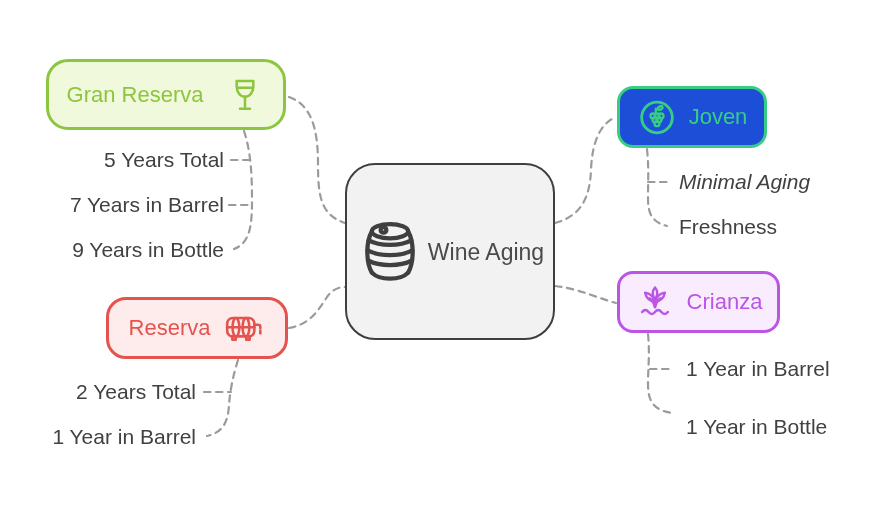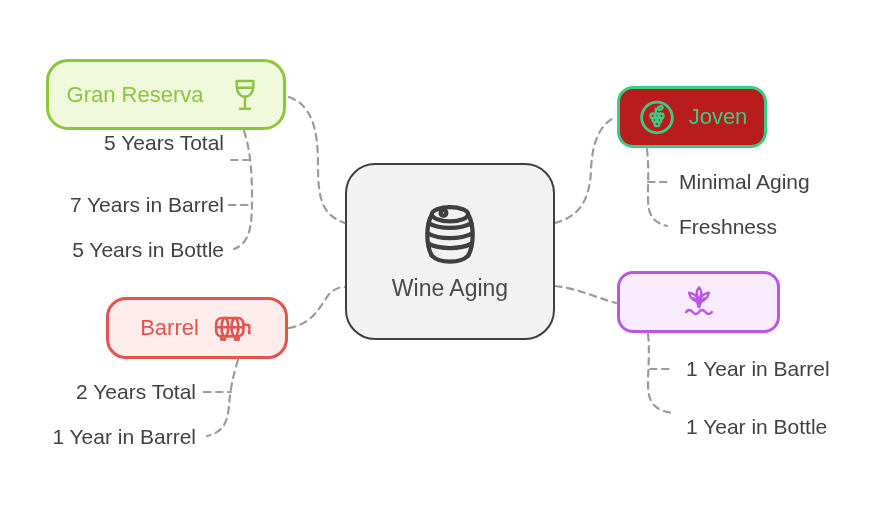--- a/index.html
+++ b/index.html
@@ -8,24 +8,24 @@
     font-family:"Liberation Sans","DejaVu Sans",sans-serif;
   }
   svg.connectors{position:absolute;left:0;top:0;width:888px;height:513px;}
   svg.connectors path{fill:none;stroke:#9B9B9B;stroke-width:2.2;stroke-dasharray:6.5 5.5;stroke-linecap:round;}
   .node{position:absolute;display:flex;align-items:center;justify-content:center;box-sizing:border-box;}
   .node .icon svg{display:block;fill:none;stroke:currentColor;stroke-linecap:round;stroke-linejoin:round;}
   .node-label{white-space:nowrap;}
 
   .node-gran-reserva{left:46px;top:59px;width:240px;height:71px;background:#F0F9DB;border:3px solid #8CC63F;border-radius:22px;color:#8CC63F;gap:22px;font-size:22px;}
   .node-reserva{left:106px;top:297px;width:182px;height:62px;background:#FDECEB;border:3px solid #E5534F;border-radius:20px;color:#E5534F;gap:13px;font-size:22px;}
-  .node-joven{left:617px;top:86px;width:150px;height:62px;background:#b91c1c;border:3px solid #38CD83;border-radius:16px;color:#38CD83;gap:12px;font-size:22px;}
+  .node-joven{left:617px;top:86px;width:150px;height:62px;background:#1d4ed8;border:3px solid #38CD83;border-radius:16px;color:#38CD83;gap:12px;font-size:22px;}
   .node-crianza{left:617px;top:271px;width:163px;height:62px;background:#F9ECFE;border:3px solid #BB55E5;border-radius:16px;color:#BB55E5;gap:12px;font-size:22px;}
 
-  .node-central{left:345px;top:163px;width:210px;height:177px;background:#F2F2F2;border:2.5px solid #3F3F3F;border-radius:30px;color:#3F3F3F;flex-direction:column;gap:4px;}
+  .node-central{left:345px;top:163px;width:210px;height:177px;background:#F2F2F2;border:2.5px solid #3F3F3F;border-radius:30px;color:#3F3F3F;flex-direction:row;gap:4px;}
   .central-label{color:#4A4A4A;font-size:23px;line-height:30px;text-align:center;}
 
   .leaf{position:absolute;font-size:21px;line-height:26px;color:#414141;white-space:nowrap;}
   .leaf.right-align{text-align:right;}
 </style>
 </head>
 <body>
 
 <div class="canvas">
 
@@ -69,21 +69,21 @@
       <svg width="40" height="40" viewBox="0 0 24 24" stroke-width="1.5">
         <path d="M7 3.6h10v2.9c0 4-2.1 6.6-5 6.6s-5-2.6-5-6.6z"></path>
         <line x1="7.2" y1="7.7" x2="16.8" y2="7.7"></line>
         <line x1="12" y1="13.1" x2="12" y2="19"></line>
         <path d="M9 20.2h6"></path>
       </svg>
     </span>
   </div>
 
   <div class="node node-reserva">
-    <span class="node-label">Barrel</span>
+    <span class="node-label">Reserva</span>
     <span class="icon">
       <svg width="42" height="36" viewBox="0 0 26 22" stroke-width="1.6">
         <rect x="2.6" y="4.8" width="16.8" height="11.4" rx="3.4"></rect>
         <ellipse cx="8" cy="10.5" rx="2.1" ry="5.7"></ellipse>
         <ellipse cx="14.2" cy="10.5" rx="2.1" ry="5.7"></ellipse>
         <line x1="2.6" y1="10.5" x2="19.4" y2="10.5"></line>
         <path d="M5.8 16.2v2h2.1v-2"></path>
         <path d="M14.4 16.2v2h2.1v-2"></path>
         <path d="M19.4 9h2.3c.9 0 1.4.5 1.4 1.3v.9"></path>
         <line x1="23.1" y1="12.6" x2="23.1" y2="14.3"></line>
@@ -113,28 +113,29 @@
       <svg width="40" height="40" viewBox="0 0 24 24" stroke-width="1.5">
         <path d="M12 3.3c1.8 2 1.8 4.9 0 6.9-1.8-2-1.8-4.9 0-6.9z"></path>
         <path d="M6.1 6.5c2.8.2 5 2.3 5.6 5.2-2.9-.2-5.1-2.3-5.6-5.2z"></path>
         <path d="M17.9 6.5c-2.8.2-5 2.3-5.6 5.2 2.9-.2 5.1-2.3 5.6-5.2z"></path>
         <path d="M12 10.6v4.4"></path>
         <path d="M8.9 9.8c1.6 1.4 2.6 2.9 3.1 5.2"></path>
         <path d="M15.1 9.8c-1.6 1.4-2.6 2.9-3.1 5.2"></path>
         <path d="M4.3 18q1.9-2.4 3.85 0t3.85 0 3.85 0 3.85 0"></path>
       </svg>
     </span>
+    <span class="node-label">Crianza</span>
   </div>
 
-  <div class="leaf right-align" style="right:664px;top:130px;">5 Years Total</div>
+  <div class="leaf right-align" style="right:664px;top:147px;">5 Years Total</div>
   <div class="leaf right-align" style="right:664px;top:192px;">7 Years in Barrel</div>
-  <div class="leaf right-align" style="right:664px;top:237px;">5 Years in Bottle</div>
+  <div class="leaf right-align" style="right:664px;top:237px;">9 Years in Bottle</div>
 
   <div class="leaf right-align" style="right:692px;top:379px;">2 Years Total</div>
   <div class="leaf right-align" style="right:692px;top:424px;">1 Year in Barrel</div>
 
-  <div class="leaf" style="left:679px;top:169px;">Minimal Aging</div>
+  <div class="leaf" style="left:679px;top:169px;font-style:italic;">Minimal Aging</div>
   <div class="leaf" style="left:679px;top:214px;">Freshness</div>
 
   <div class="leaf" style="left:686px;top:356px;">1 Year in Barrel</div>
   <div class="leaf" style="left:686px;top:414px;">1 Year in Bottle</div>
 
 </div>
 
 </body></html>

